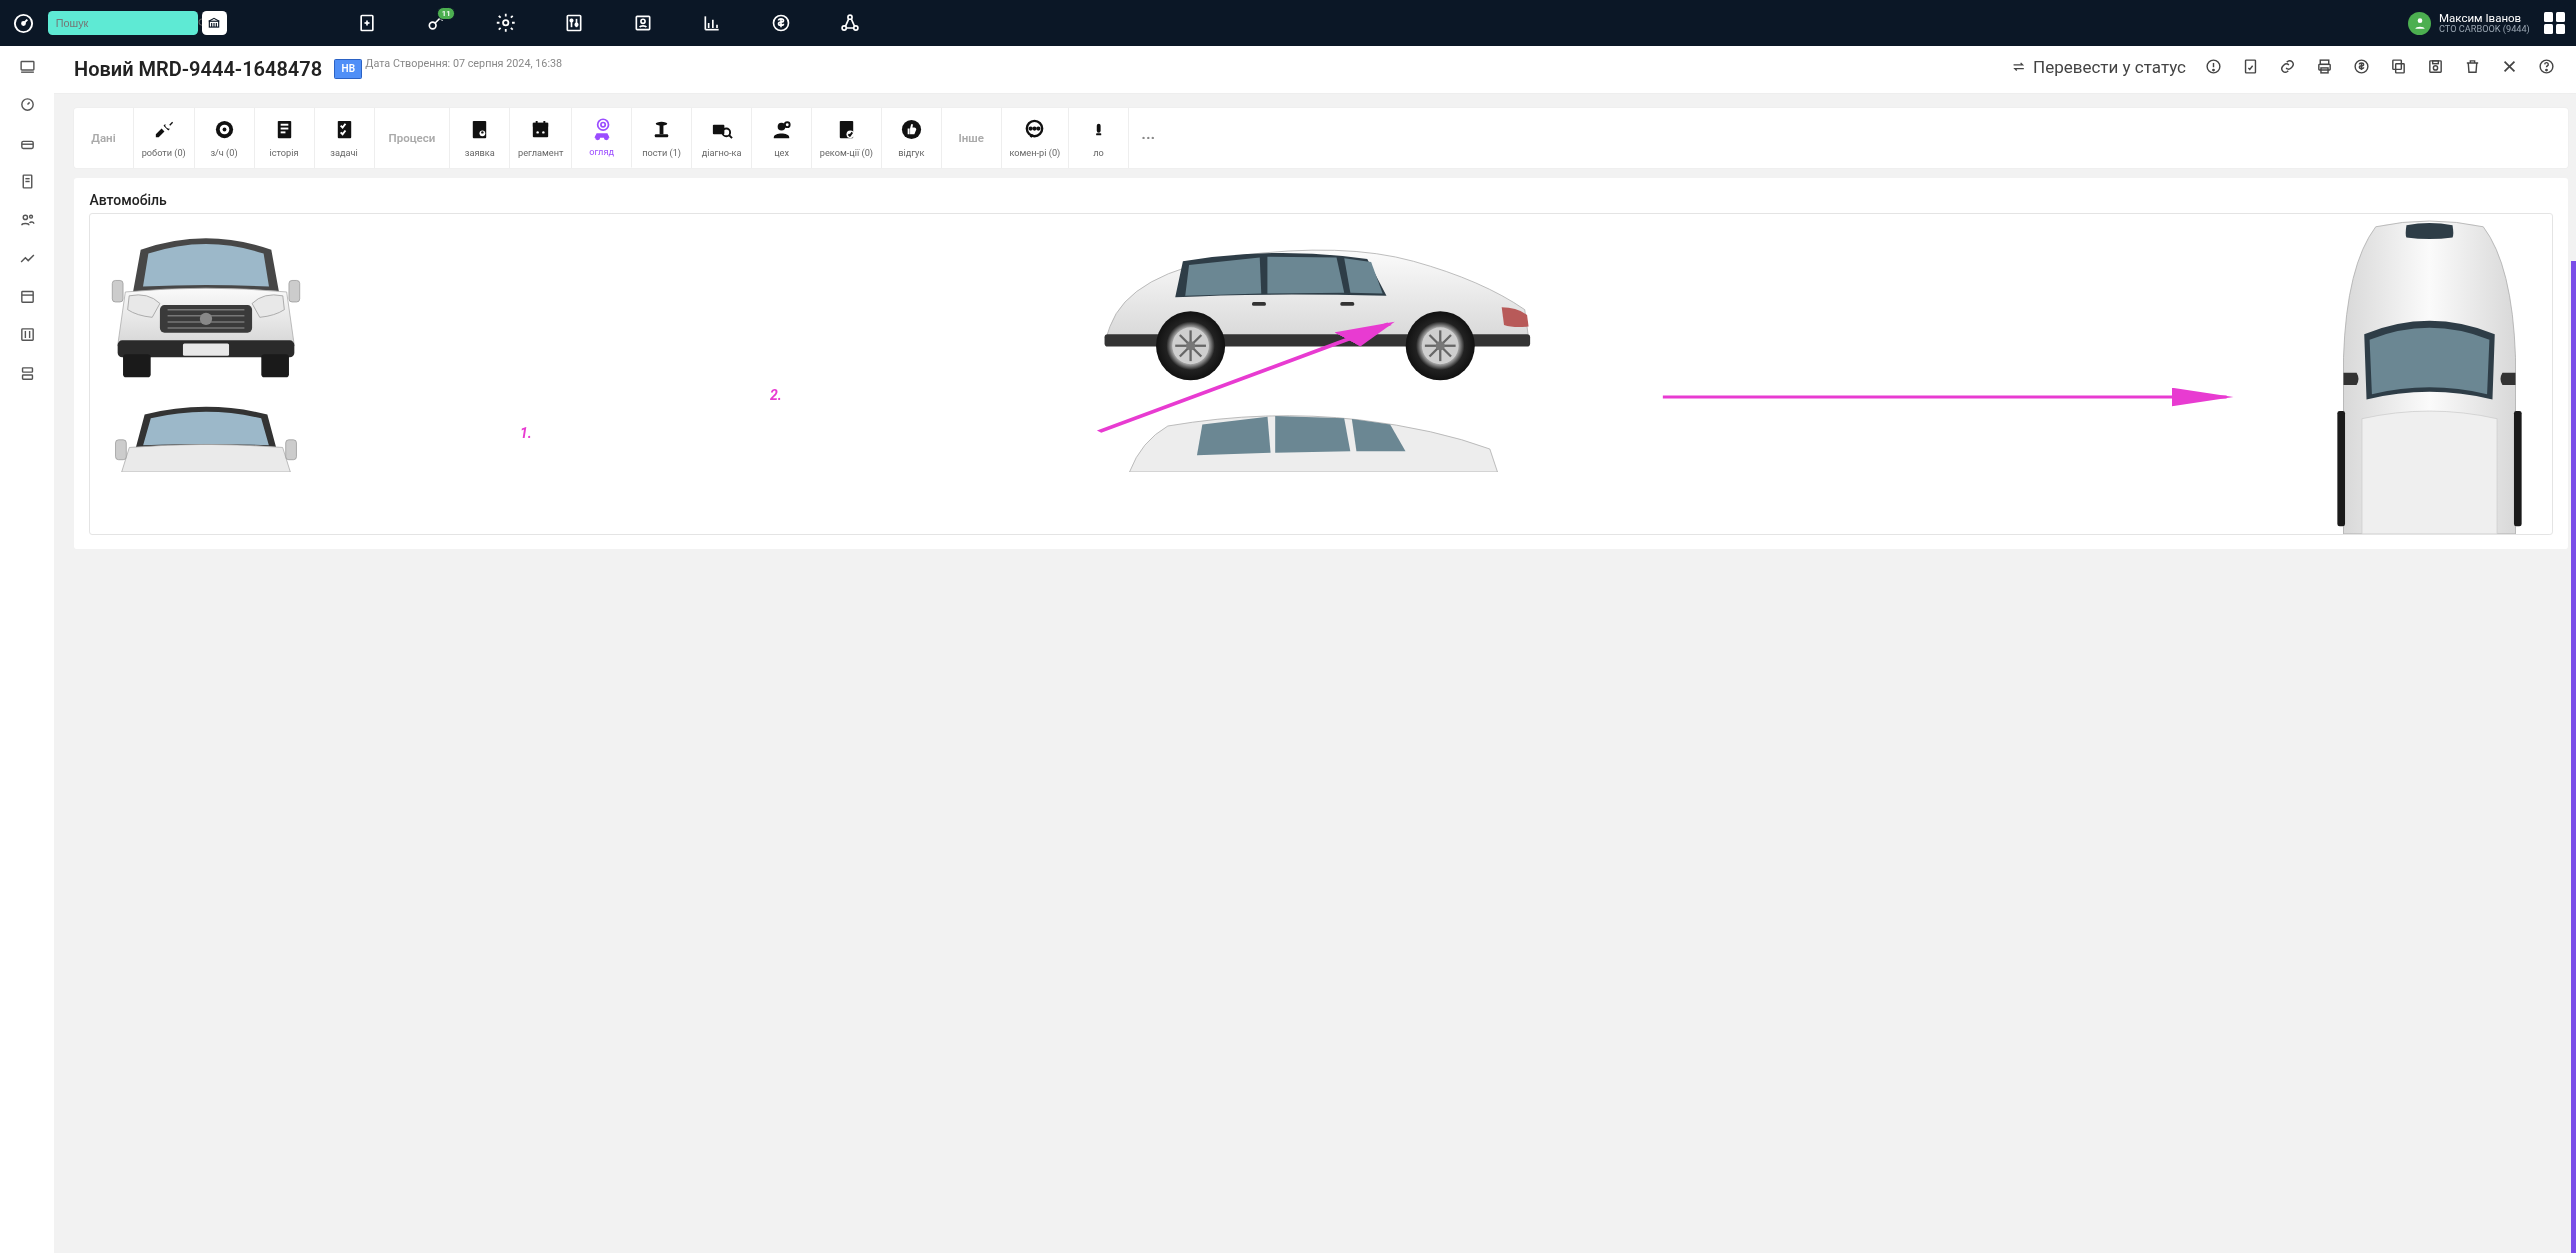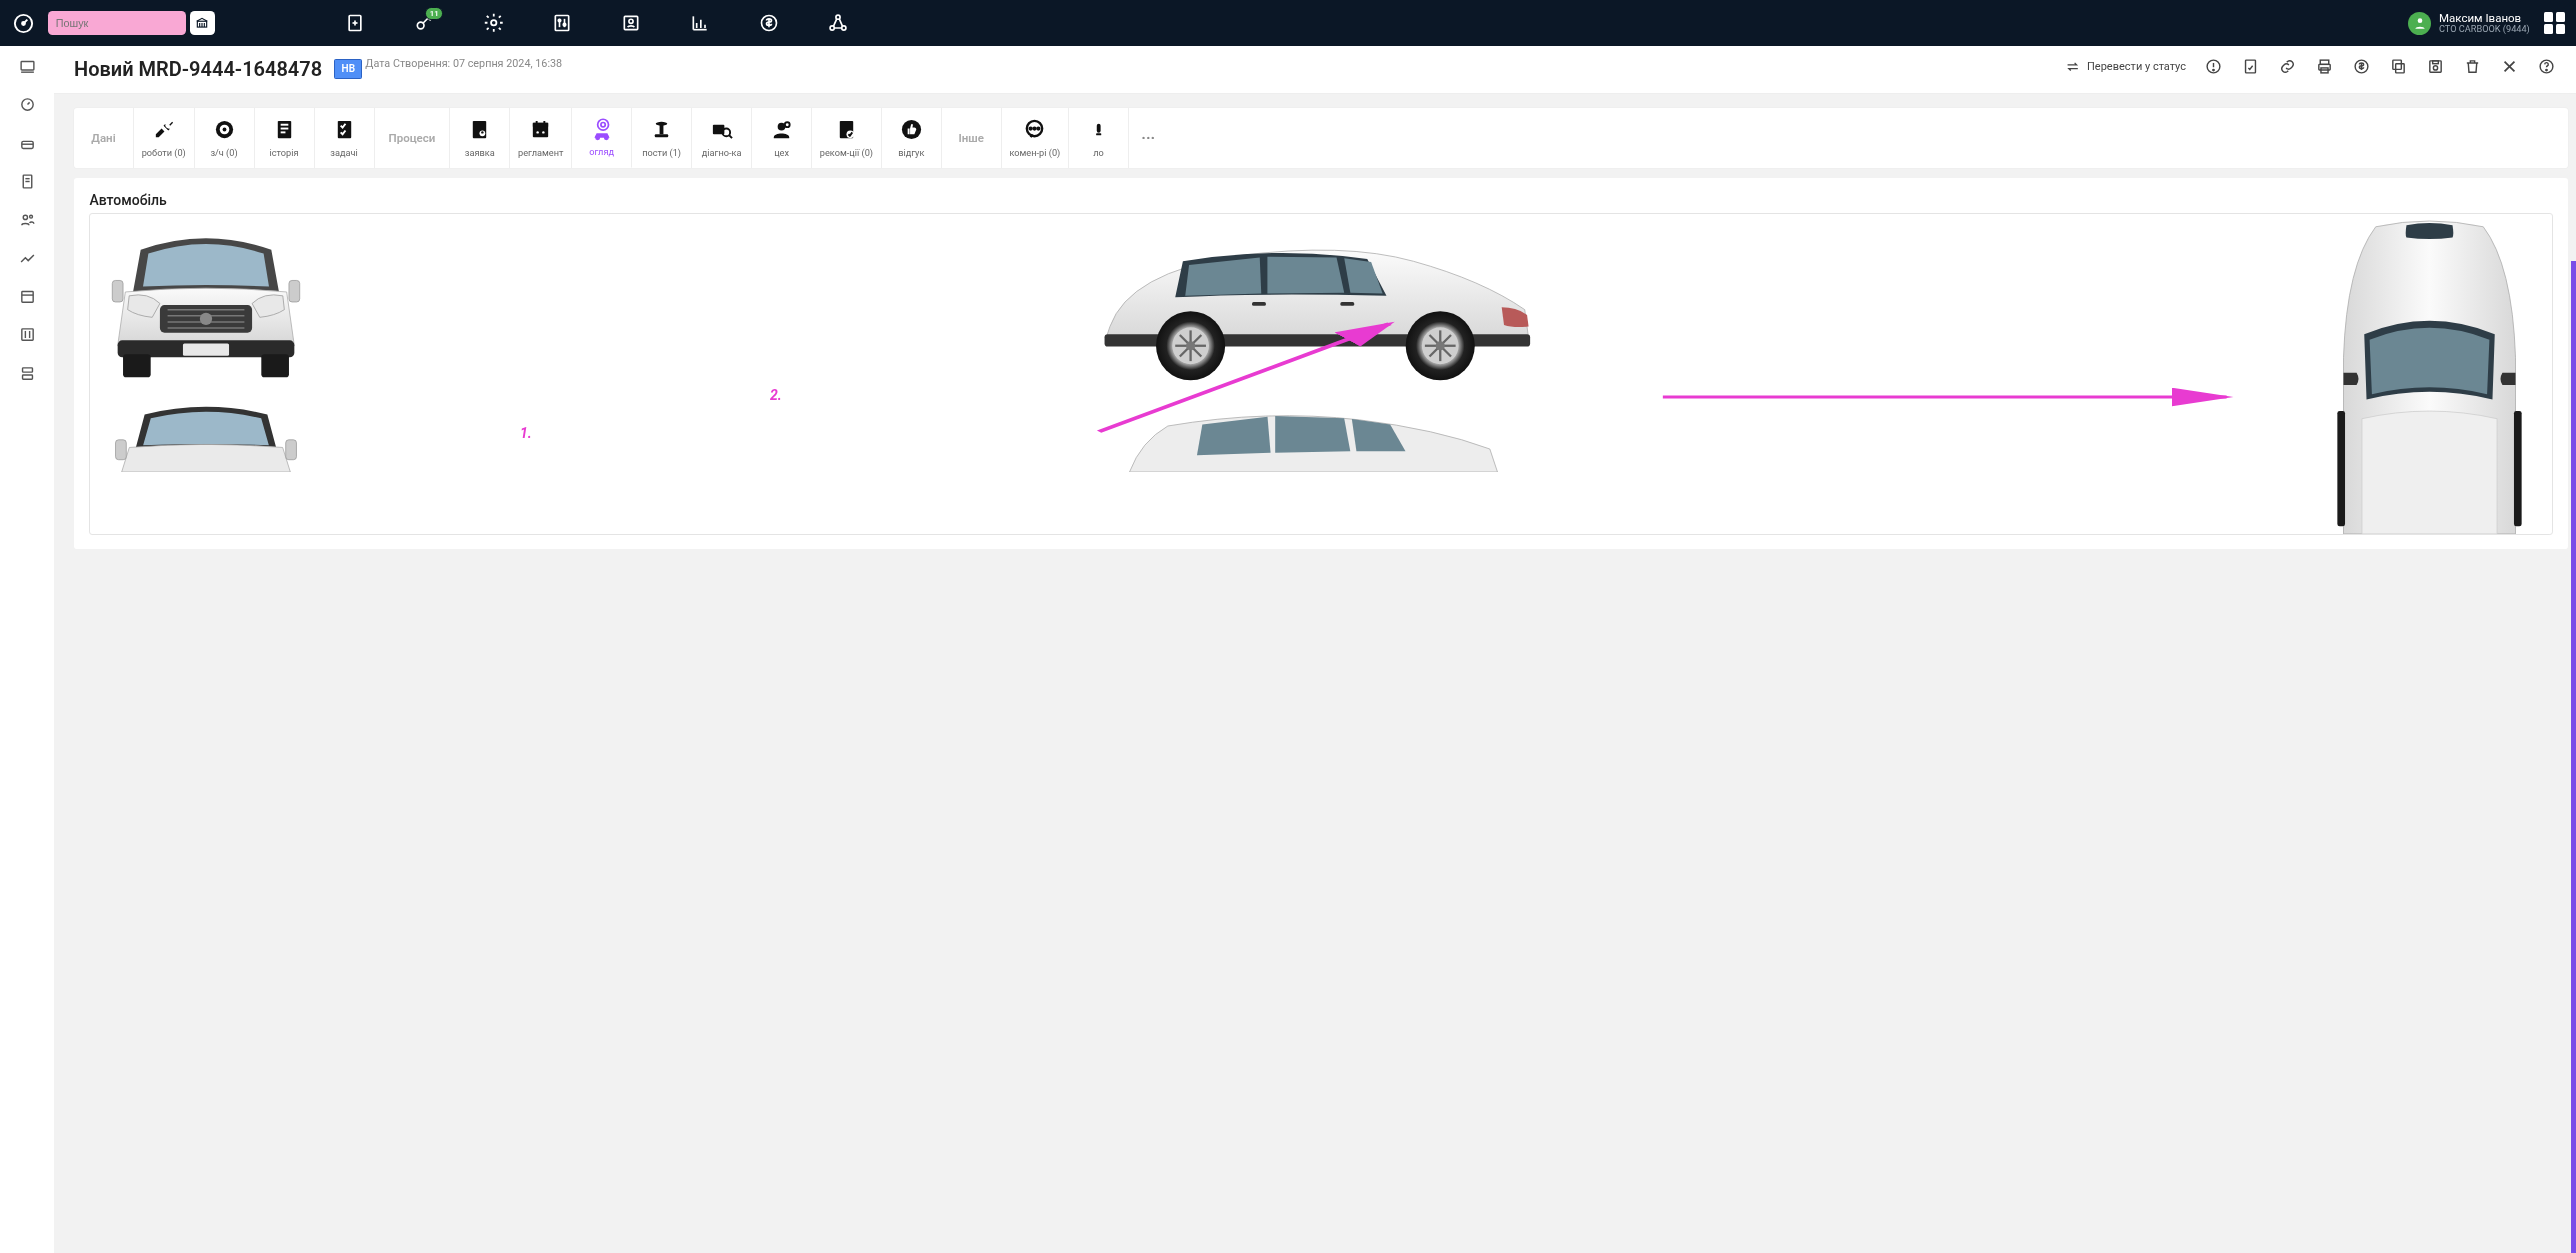--- a/index.html
+++ b/index.html
@@ -22,23 +22,23 @@
     gap: 10.8px;
     color: #fff;
   }
   .topbar .gauge-logo { width: 26px; height: 26px; display:flex; align-items:center; justify-content:center;}
   .topbar .search-wrap {
     display: flex;
     align-items: center;
     gap: 4.6px;
   }
   .topbar .search-box {
-    width: 138px;
+    width: 150px;
     height: 24.6px;
-    background: #f9a8d4;
+    background: #5eead4;
     border-radius: 4.6px;
     display: flex;
     align-items: center;
     padding: 0 6.2px;
   }
   .topbar .search-box input {
     flex: 1;
     border: none;
     outline: none;
     font-size: 10.8px;
@@ -153,21 +153,21 @@
     padding:3.8px 6.2px;
     border-radius:1.5px;
     border:0.8px solid #2b62c4;
   }
   .page-header .subline { color:#888; font-size:10.8px; }
   .page-header .ph-right {
     display:flex;
     align-items:center;
     gap: 17px;
   }
-  .swap-btn { display:flex; align-items:center; gap:6.2px; color:#444; cursor:pointer; font-size:11px;}
+  .swap-btn { display:flex; align-items:center; gap:6.2px; color:#444; cursor:pointer; font-size:17px;}
   .ph-icons { display:flex; align-items:center; gap:17px; }
   .ph-ic {
     width:20px; height:20px; display:flex; align-items:center; justify-content:center;
     color:#444; cursor:pointer;
   }
 
   
   .content {
     padding: 14px 0 14px 20px;
   }

